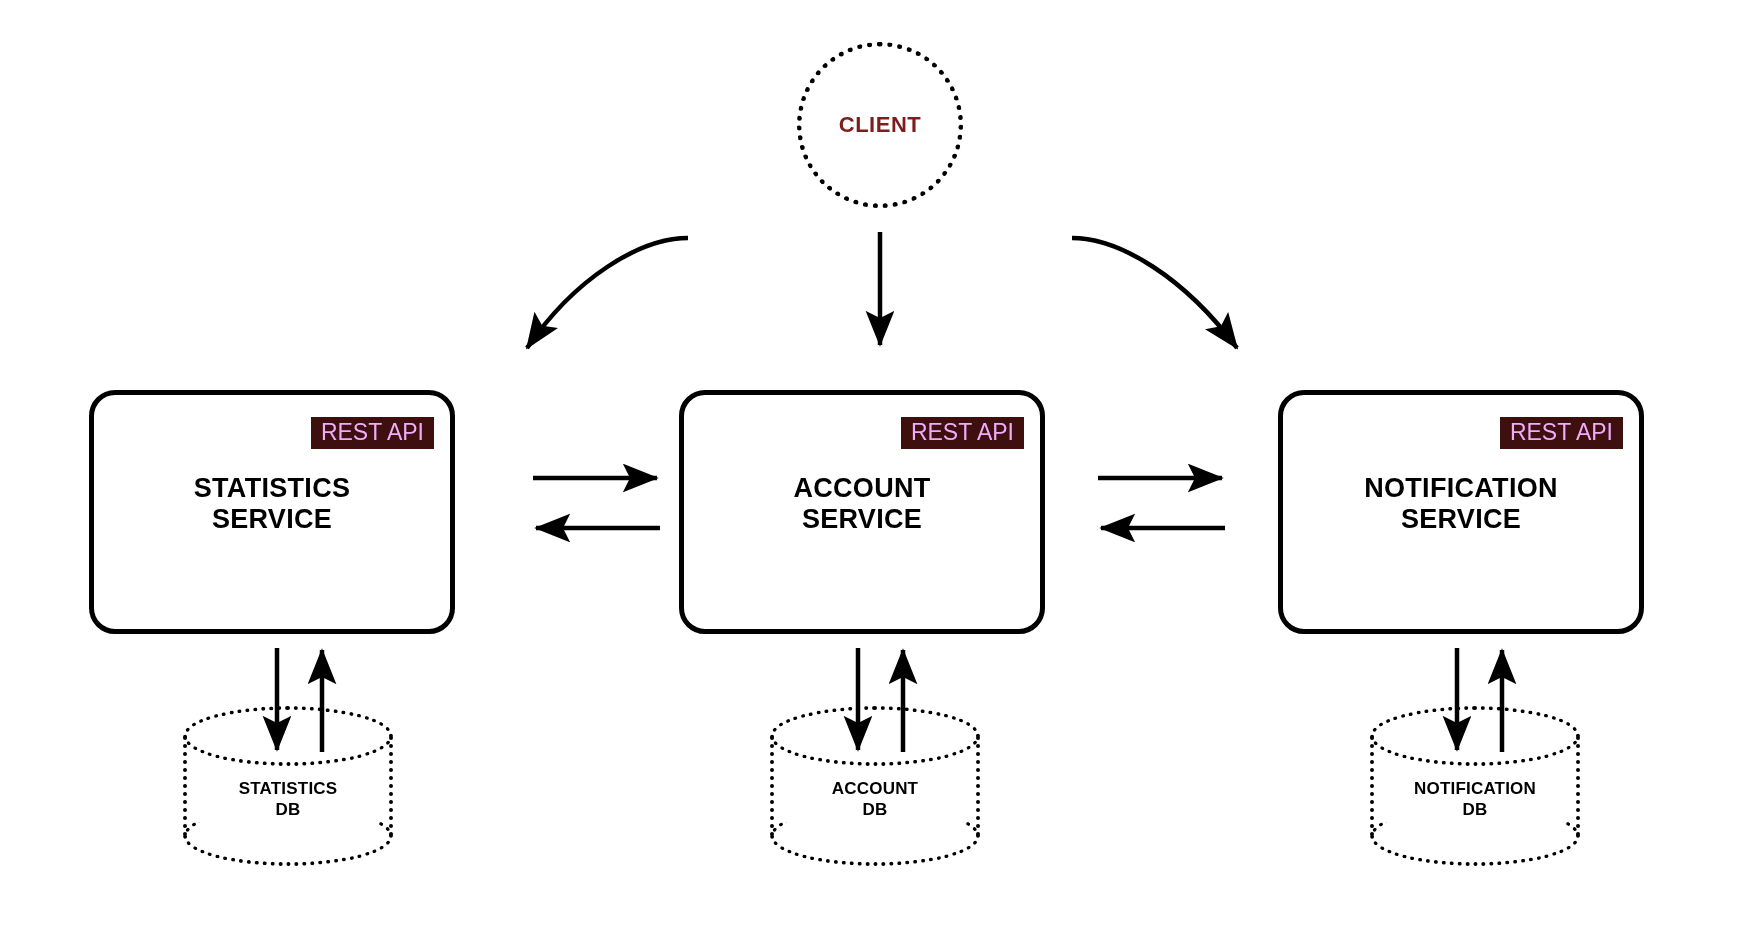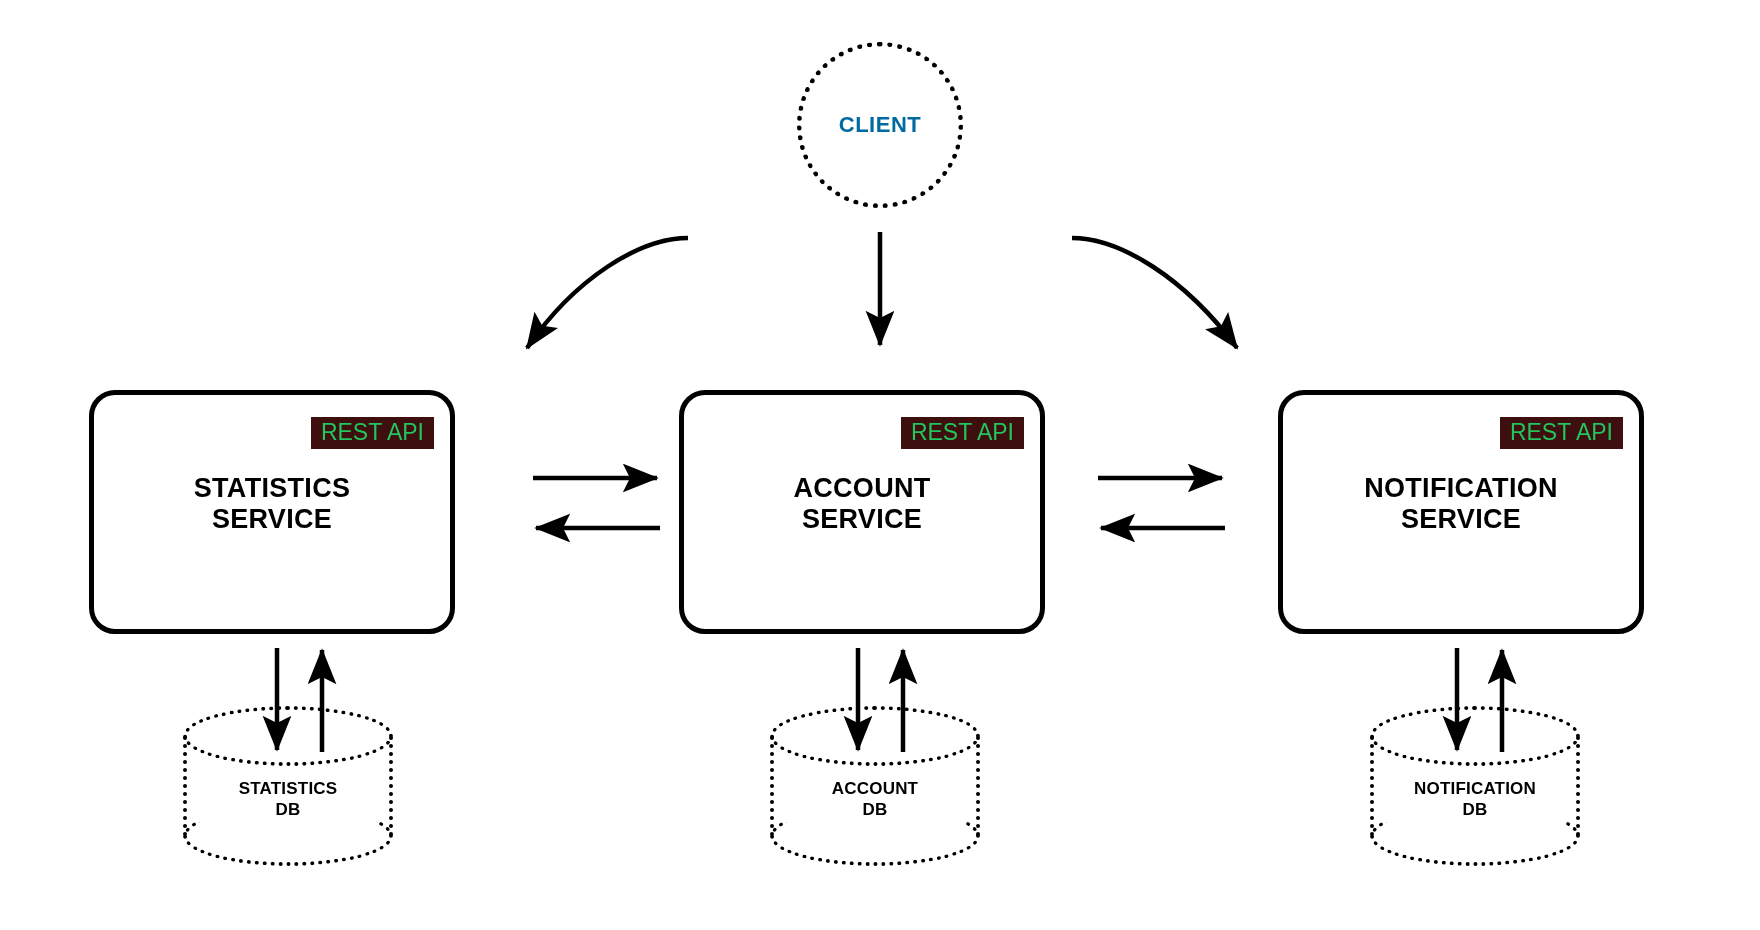--- a/index.html
+++ b/index.html
@@ -30,40 +30,40 @@
     border: 5px dotted #000000;
     border-radius: 50%;
     box-sizing: border-box;
     display: flex;
     align-items: center;
     justify-content: center;
   }
   .client-label {
     font-size: 22px;
     font-weight: bold;
-    color: #0369a1;
+    color: #7f1d1d;
     letter-spacing: 0.5px;
   }
 
   
   .service-box {
     position: absolute;
     width: 366px;
     height: 244px;
     border: 5px solid #000000;
     border-radius: 26px;
     box-sizing: border-box;
     background: #ffffff;
   }
   .rest-badge {
     position: absolute;
     top: 22px;
     right: 16px;
     background: #3d0f0f;
-    color: #22c55e;
+    color: #f0abfc;
     font-size: 23px;
     font-weight: normal;
     padding: 3px 10px 5px 10px;
     line-height: 1.05;
     letter-spacing: 0px;
     white-space: nowrap;
     text-align: right;
   }
   .service-title {
     position: absolute;

